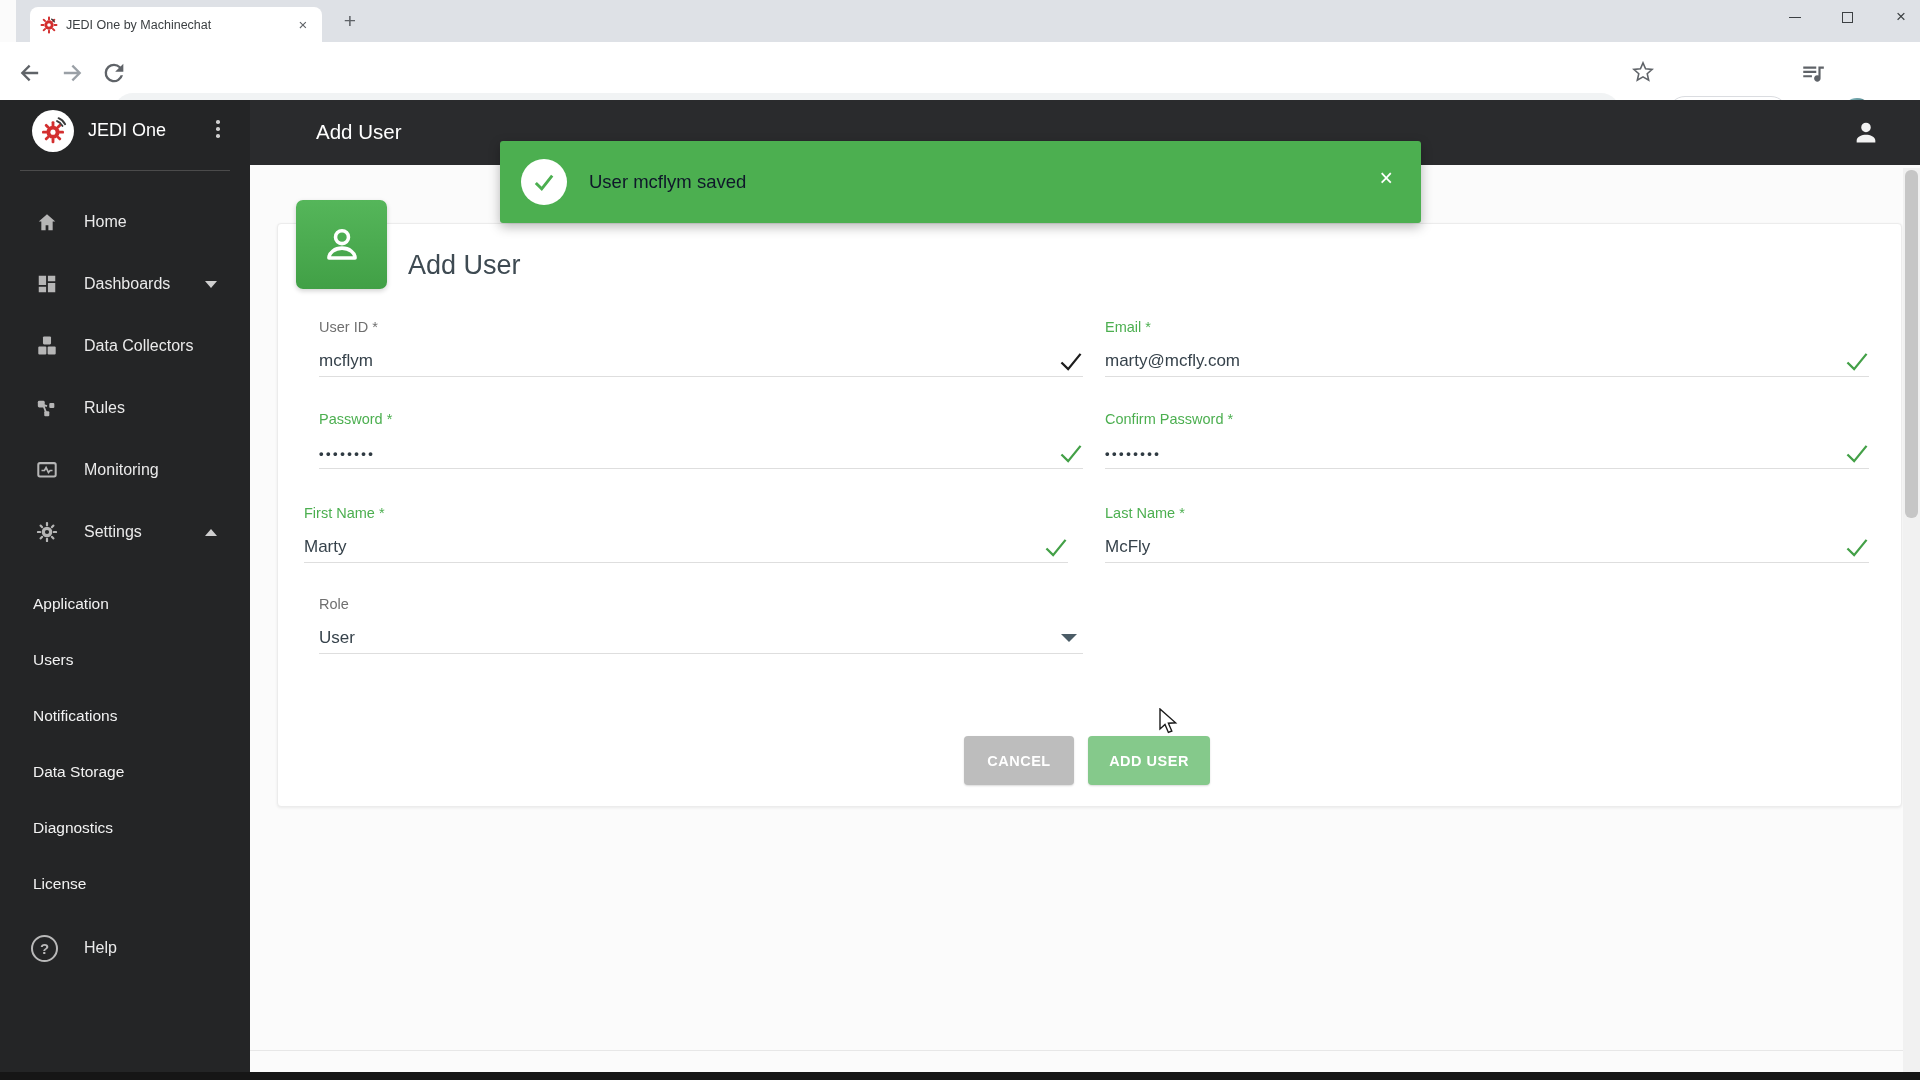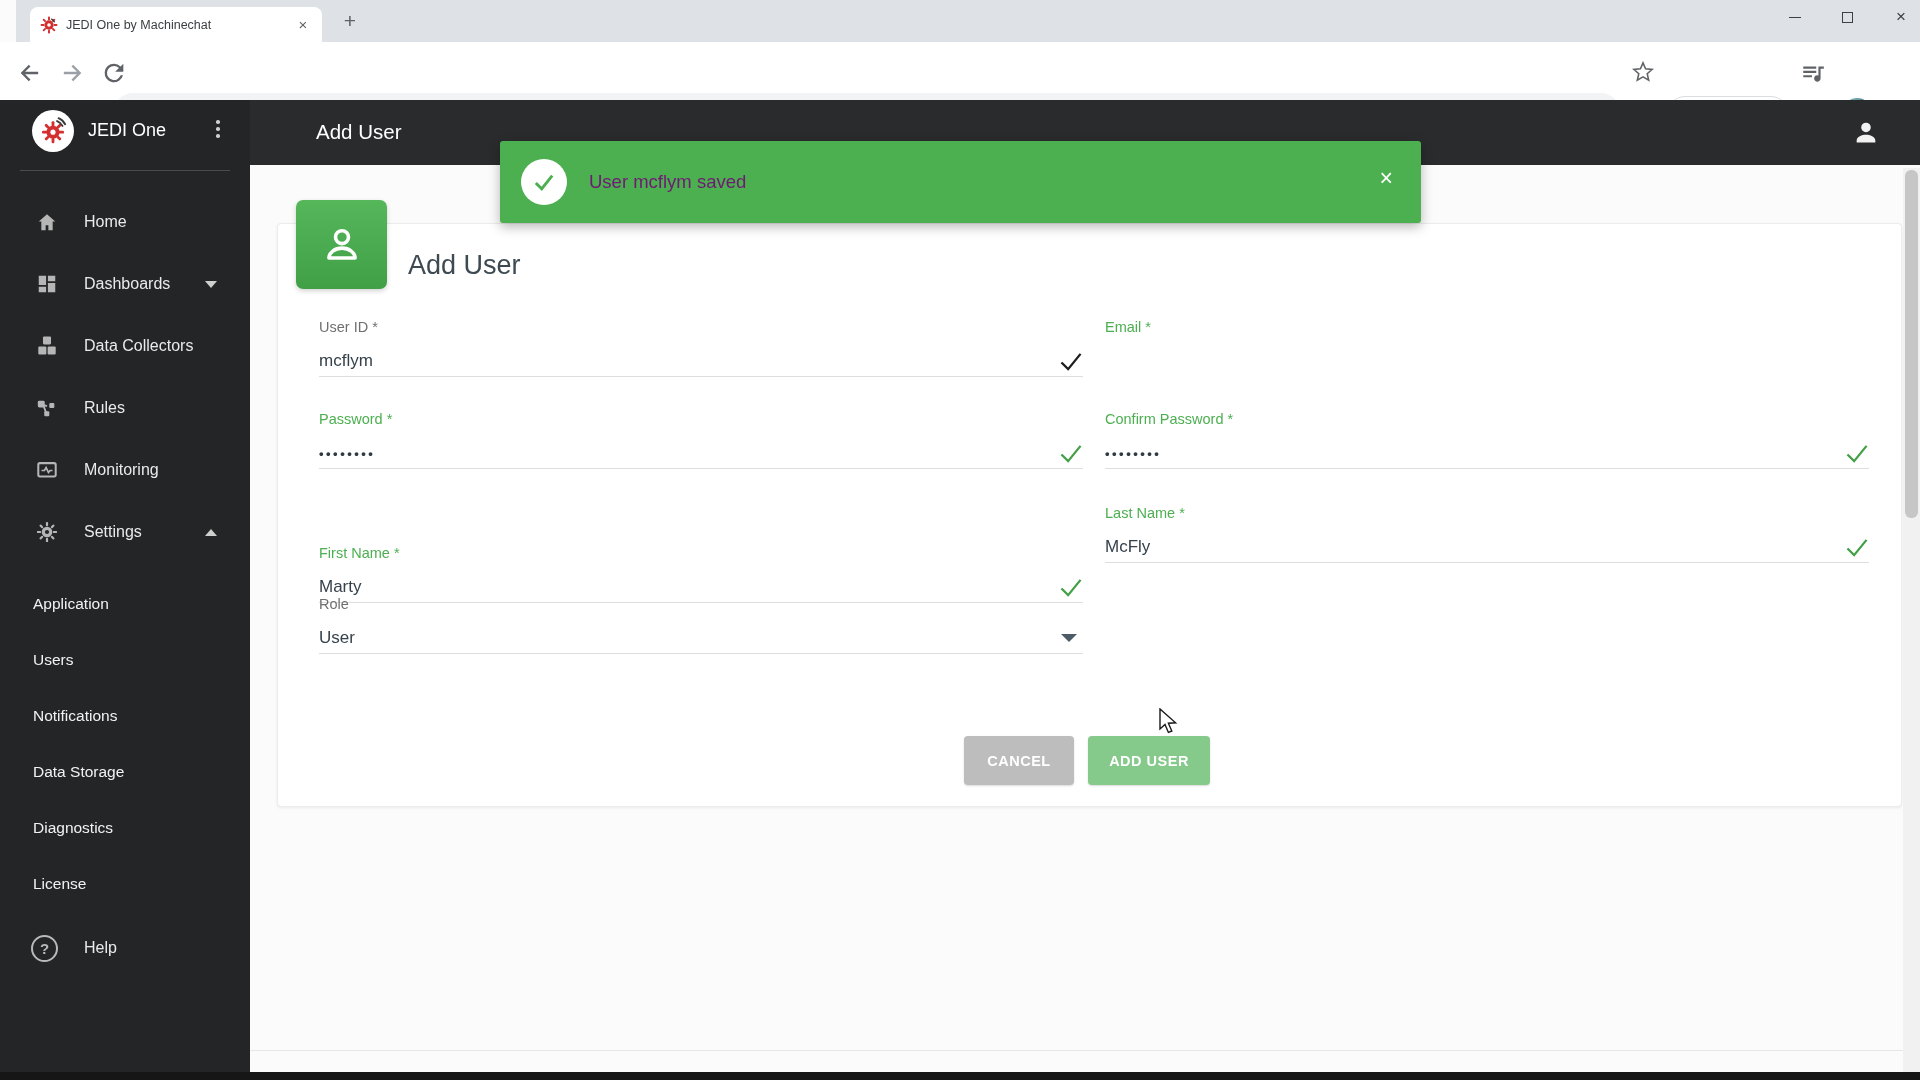--- a/index.html
+++ b/index.html
@@ -81,21 +81,21 @@
 
   .btn { position:absolute; top:512px; height:49px; border:none; border-radius:4px; color:#fff; font-family:"Liberation Sans",sans-serif;
          font-size:14.5px; font-weight:bold; letter-spacing:0.5px; box-shadow:0 1px 2px rgba(0,0,0,0.15); cursor:pointer; }
   .btn-cancel { left:686px; width:110px; background:#bdbdbd; }
   .btn-submit { left:810px; width:122px; background:#85c98b; }
 
   
   .toast { position:absolute; left:500px; top:141px; width:921px; height:82px; background:#4caf50; border-radius:3px;
            box-shadow:0 4px 12px rgba(0,0,0,0.28); display:flex; align-items:center; padding-left:21px; z-index:40; }
   .toast-circle { width:46px; height:46px; background:#fff; border-radius:50%; display:flex; align-items:center; justify-content:center; }
-  .toast-msg { margin-left:22px; font-size:18.5px; color:#701a75; }
+  .toast-msg { margin-left:22px; font-size:18.5px; color:#0f172a; }
   .toast-close { position:absolute; right:28px; top:26px; font-size:23px; color:#fff; line-height:1; cursor:pointer; }
 
   
   .scrollbar { position:absolute; left:1903px; top:168px; width:17px; height:904px; background:#f1f1f1; }
   .sb-thumb { position:absolute; left:2px; top:2px; width:13px; height:348px; background:#c6c6c6; border-radius:6px; }
   .bottom-line { position:absolute; left:250px; top:1050px; width:1653px; border-top:1px solid #e7e7e7; }
   .bottom-bar { position:absolute; left:0; top:1072px; width:1920px; height:8px; background:#161616; }
 
   .cursor { position:absolute; left:1158px; top:708px; z-index:100; pointer-events:none; }
 </style>
@@ -305,20 +305,26 @@
       <div class="flabel">User ID *</div>
       <div class="finput">
         <span class="fvalue">mcflym</span>
         <svg width="24" height="21" viewBox="0 0 24 22">
           <path d="M2 12l7 7L22 3" fill="none" stroke="#1d1d1d" stroke-width="2.4"></path>
         </svg>
       </div>
     </div>
     <div class="fgroup" style="left:827px; top:95px;">
       <div class="flabel green">Email *</div>
+      <div class="finput">
+        <span class="fvalue">marty@mcfly.com</span>
+        <svg width="24" height="21" viewBox="0 0 24 22">
+          <path d="M2 12l7 7L22 3" fill="none" stroke="#43a047" stroke-width="2.4"></path>
+        </svg>
+      </div>
     </div>
 
     <div class="fgroup" style="left:41px; top:187px;">
       <div class="flabel green">Password *</div>
       <div class="finput">
         <span class="fvalue dots">••••••••</span>
         <svg width="24" height="21" viewBox="0 0 24 22">
           <path d="M2 12l7 7L22 3" fill="none" stroke="#43a047" stroke-width="2.4"></path>
         </svg>
       </div>
@@ -326,21 +332,21 @@
     <div class="fgroup" style="left:827px; top:187px;">
       <div class="flabel green">Confirm Password *</div>
       <div class="finput">
         <span class="fvalue dots">••••••••</span>
         <svg width="24" height="21" viewBox="0 0 24 22">
           <path d="M2 12l7 7L22 3" fill="none" stroke="#43a047" stroke-width="2.4"></path>
         </svg>
       </div>
     </div>
 
-    <div class="fgroup" style="left:41px; top:281px;margin-top:40px;">
+    <div class="fgroup" style="left:26px; top:281px;">
       <div class="flabel green">First Name *</div>
       <div class="finput">
         <span class="fvalue">Marty</span>
         <svg width="24" height="21" viewBox="0 0 24 22">
           <path d="M2 12l7 7L22 3" fill="none" stroke="#43a047" stroke-width="2.4"></path>
         </svg>
       </div>
     </div>
     <div class="fgroup" style="left:827px; top:281px;">
       <div class="flabel green">Last Name *</div>

